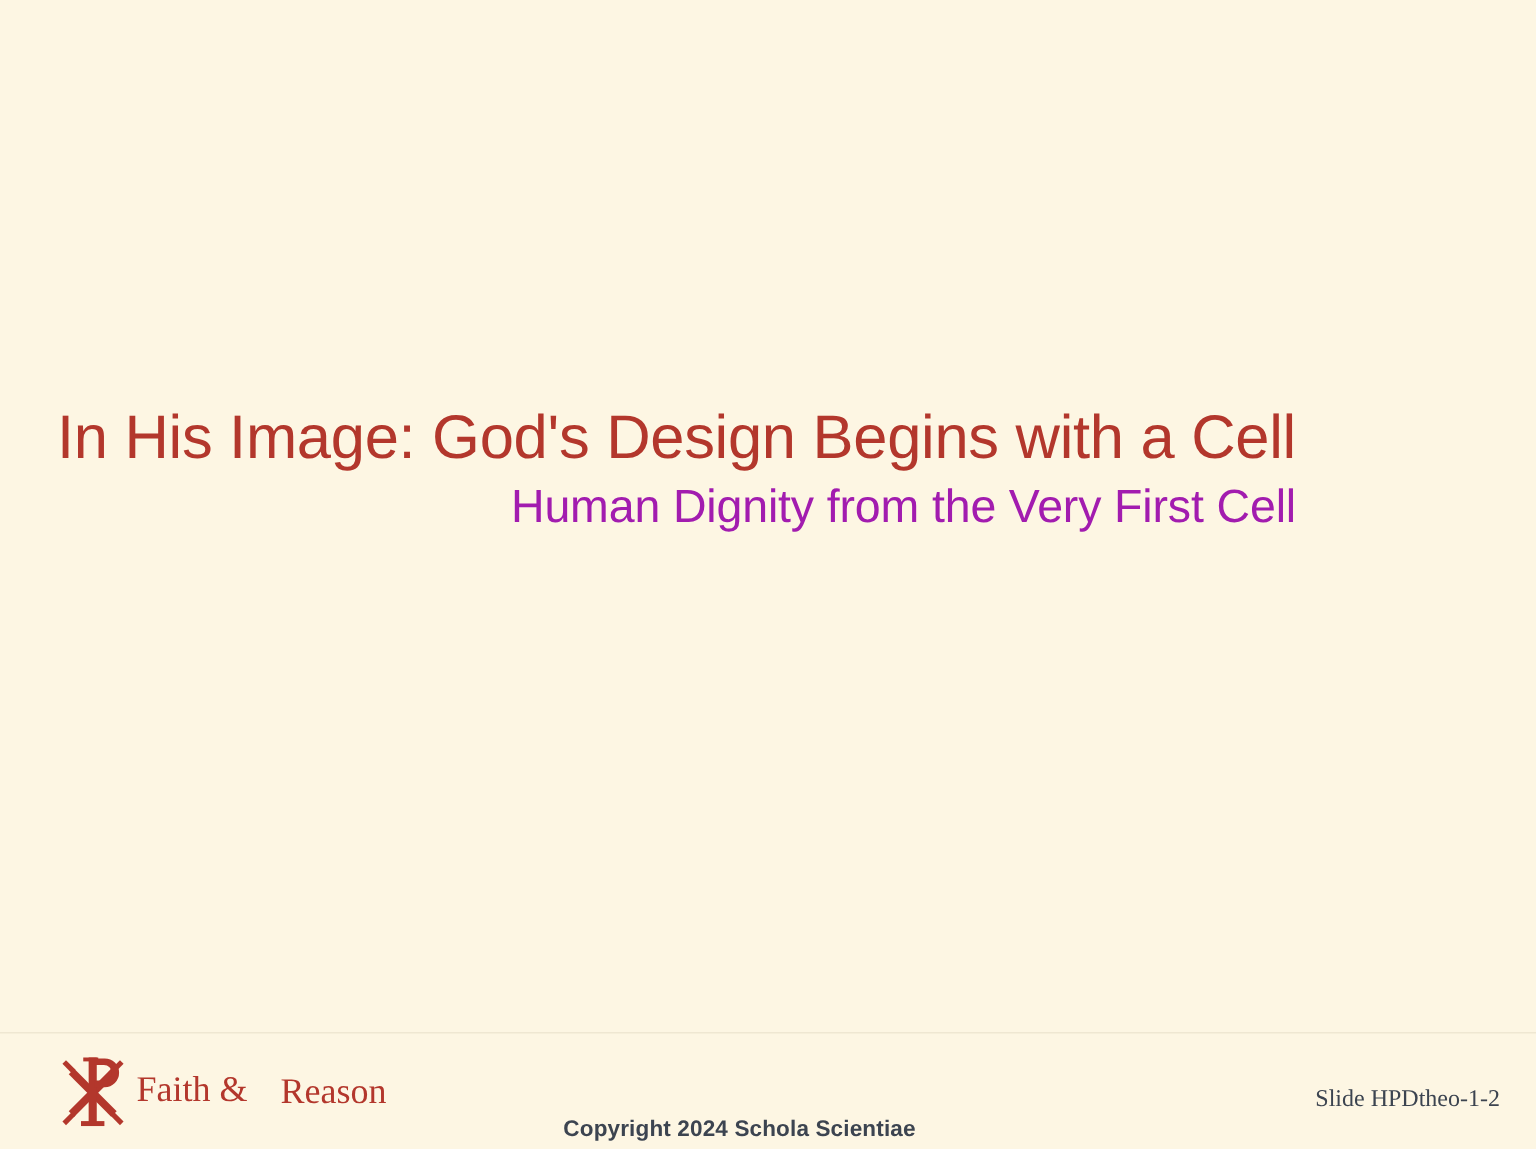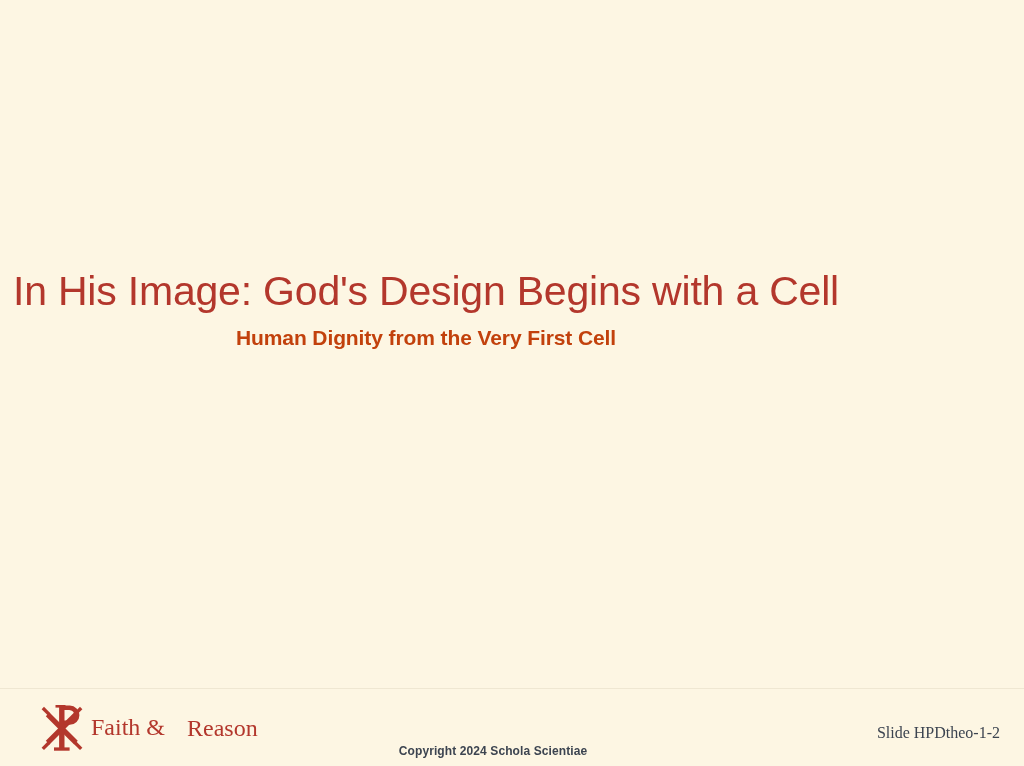--- a/index.html
+++ b/index.html
@@ -20,42 +20,43 @@
     background: #FDF6E3;
     box-sizing: border-box;
   }
 
   
   .title-block {
     position: absolute;
     left: 0;
     top: 268px;
     width: 852px;
-    text-align: center;
+    text-align: right;
+    padding-left: 12px;
   }
 
   .slide-title {
     margin: 0;
     font-family: "Liberation Sans", sans-serif;
     font-size: 41px;
     font-weight: 400;
     line-height: 46px;
     color: #B3372C;
     letter-spacing: -0.2px;
     white-space: nowrap;
   }
 
   .slide-subtitle {
     margin: 0;
     margin-top: 6px;
     font-family: "Liberation Sans", sans-serif;
-    font-size: 21px;
-    font-weight: 700;
+    font-size: 31px;
+    font-weight: 400;
     line-height: 36px;
-    color: #c2410c;
+    color: #a21caf;
     letter-spacing: -0.1px;
     white-space: nowrap;
   }
 
   
   .footer-divider {
     position: absolute;
     left: 0;
     top: 688px;
     width: 1024px;
@@ -100,21 +101,21 @@
   .brand-line2 { margin-top: 1px; margin-left: 22px; }
 
   
   .copyright {
     position: absolute;
     left: 0;
     top: 55px;
     width: 986px;
     text-align: center;
     font-family: "Liberation Sans", sans-serif;
-    font-size: 12px;
+    font-size: 15px;
     font-weight: bold;
     color: #3C4450;
     letter-spacing: 0.1px;
   }
 
   
   .slide-number {
     position: absolute;
     right: 24px;
     top: 35px;

